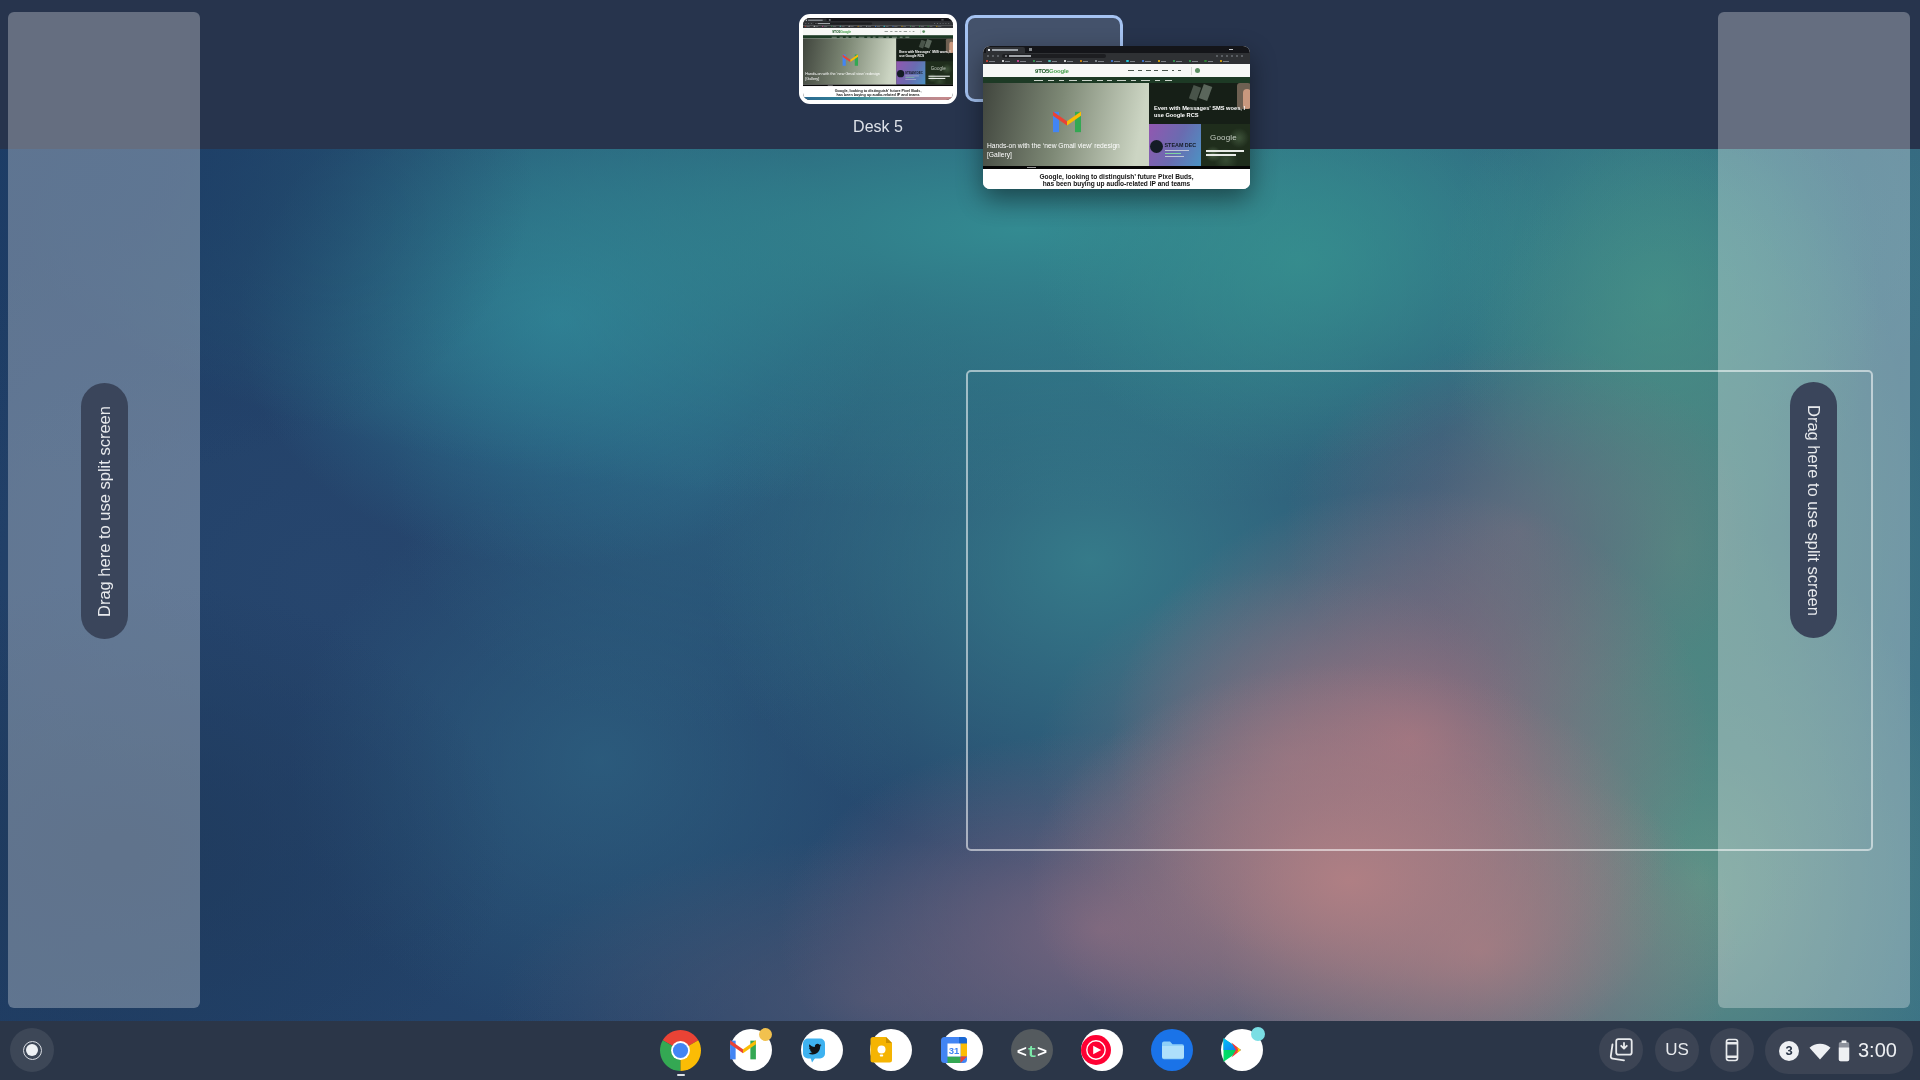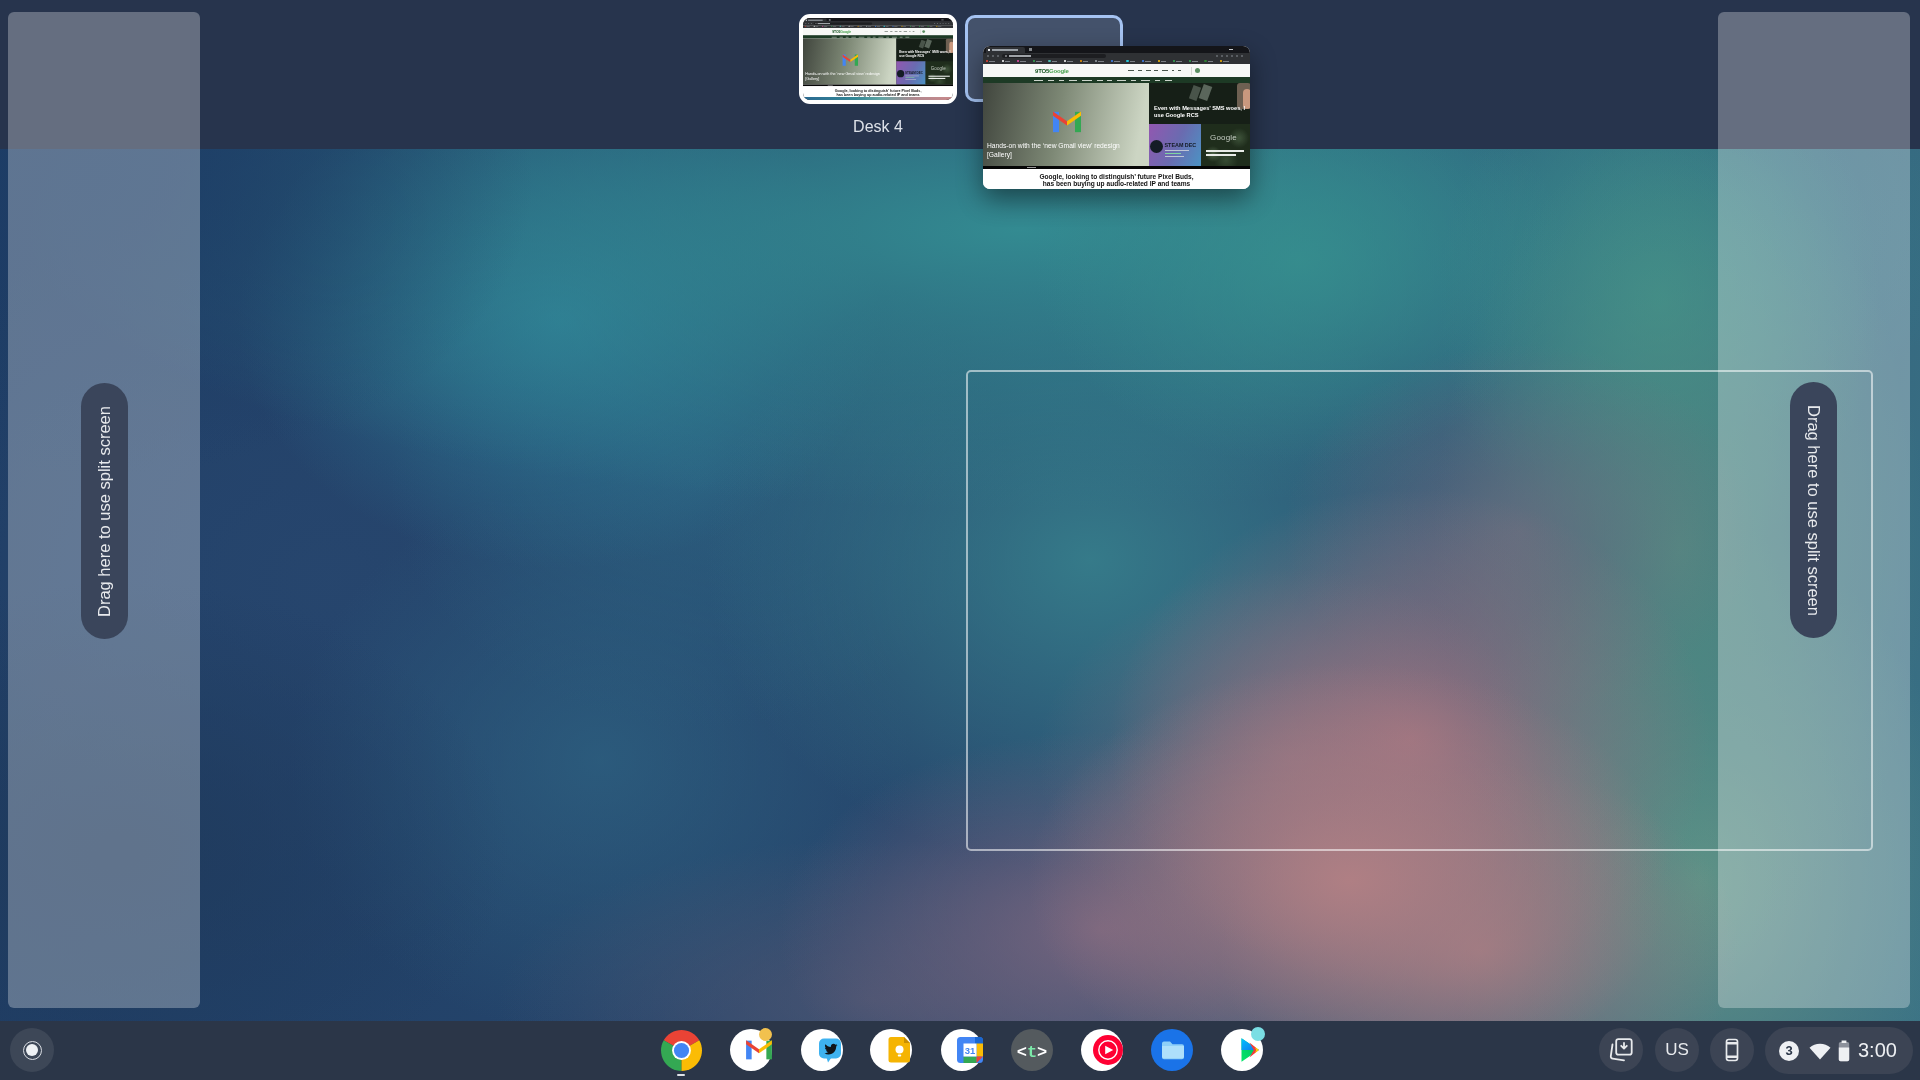--- a/index.html
+++ b/index.html
@@ -45,21 +45,21 @@
   #pillL{left:81px;top:383px;}
   #pillR{left:1790px;top:382px;}
   .pill span{color:#e8eaed;font-size:16.5px;white-space:nowrap;}
   #pillL span{transform:rotate(-90deg);}
   #pillR span{transform:rotate(90deg);}
   #shelf{left:0;top:1021px;width:1920px;height:59px;background:#2b3648;}
   #launcher{left:10px;top:1028px;width:44px;height:44px;background:#3d4757;border-radius:50%;}
   #launcher .ring{left:12.5px;top:12.5px;width:19px;height:19px;border:1.6px solid #d8dce2;border-radius:50%;box-sizing:border-box;}
   #launcher .ldot{left:16px;top:16px;width:12px;height:12px;background:#eef1f4;border-radius:50%;}
   .app{position:absolute;width:42px;height:42px;border-radius:50%;background:#fff;top:1029px;
-       display:flex;align-items:center;justify-content:flex-end;}
+       display:flex;align-items:center;justify-content:flex-start;}
   #chromedash{left:677px;top:1074px;width:8px;height:2px;background:#dfe3e8;border-radius:1px;}
   .scirc{position:absolute;width:44px;height:44px;border-radius:50%;background:#3c4454;top:1028px;
          display:flex;align-items:center;justify-content:center;}
   #statuspill{left:1765px;top:1027px;width:148px;height:47px;border-radius:24px;background:#3c4454;
       display:flex;align-items:center;}
   #statuspill .n3{margin-left:14px;width:20px;height:20px;border-radius:50%;background:#eef0f3;
       display:flex;align-items:center;justify-content:center;
       font-size:13px;font-weight:bold;color:#2b3648;}
   #time{color:#eef0f3;font-size:20px;margin-left:8px;}
   .ustxt{color:#e8eaed;font-size:17px;}
@@ -227,21 +227,21 @@
 </div>
 </div>
 </div>
 <div class="bw-bstrip abs"></div>
 <div class="abs" style="left:44px;top:121.2px;width:9px;height:1.1px;background:#9a9a9a"></div>
 <div class="bw-footer abs">Google, looking to distinguish’ future Pixel Buds,<br>has been buying up audio-related IP and teams</div>
       </div>
     <div id="ministrip" class="abs"></div>
   </div>
 </div>
-<div id="desklabel" class="abs">Desk 4</div>
+<div id="desklabel" class="abs">Desk 5</div>
 <div id="dragwin" class="bwin abs">
     <div class="bw-tabbar abs"></div>
 <div class="bw-tab abs"></div>
 <div class="bw-fav abs"></div>
 <div class="bw-ttl abs"></div>
 <div class="bw-plus abs"></div>
 <div class="bw-min abs"></div>
 <div class="bw-tbar abs"></div>
 <div class="bw-nd abs" style="left:3.5px"></div>
 <div class="bw-nd abs" style="left:8.5px"></div>

